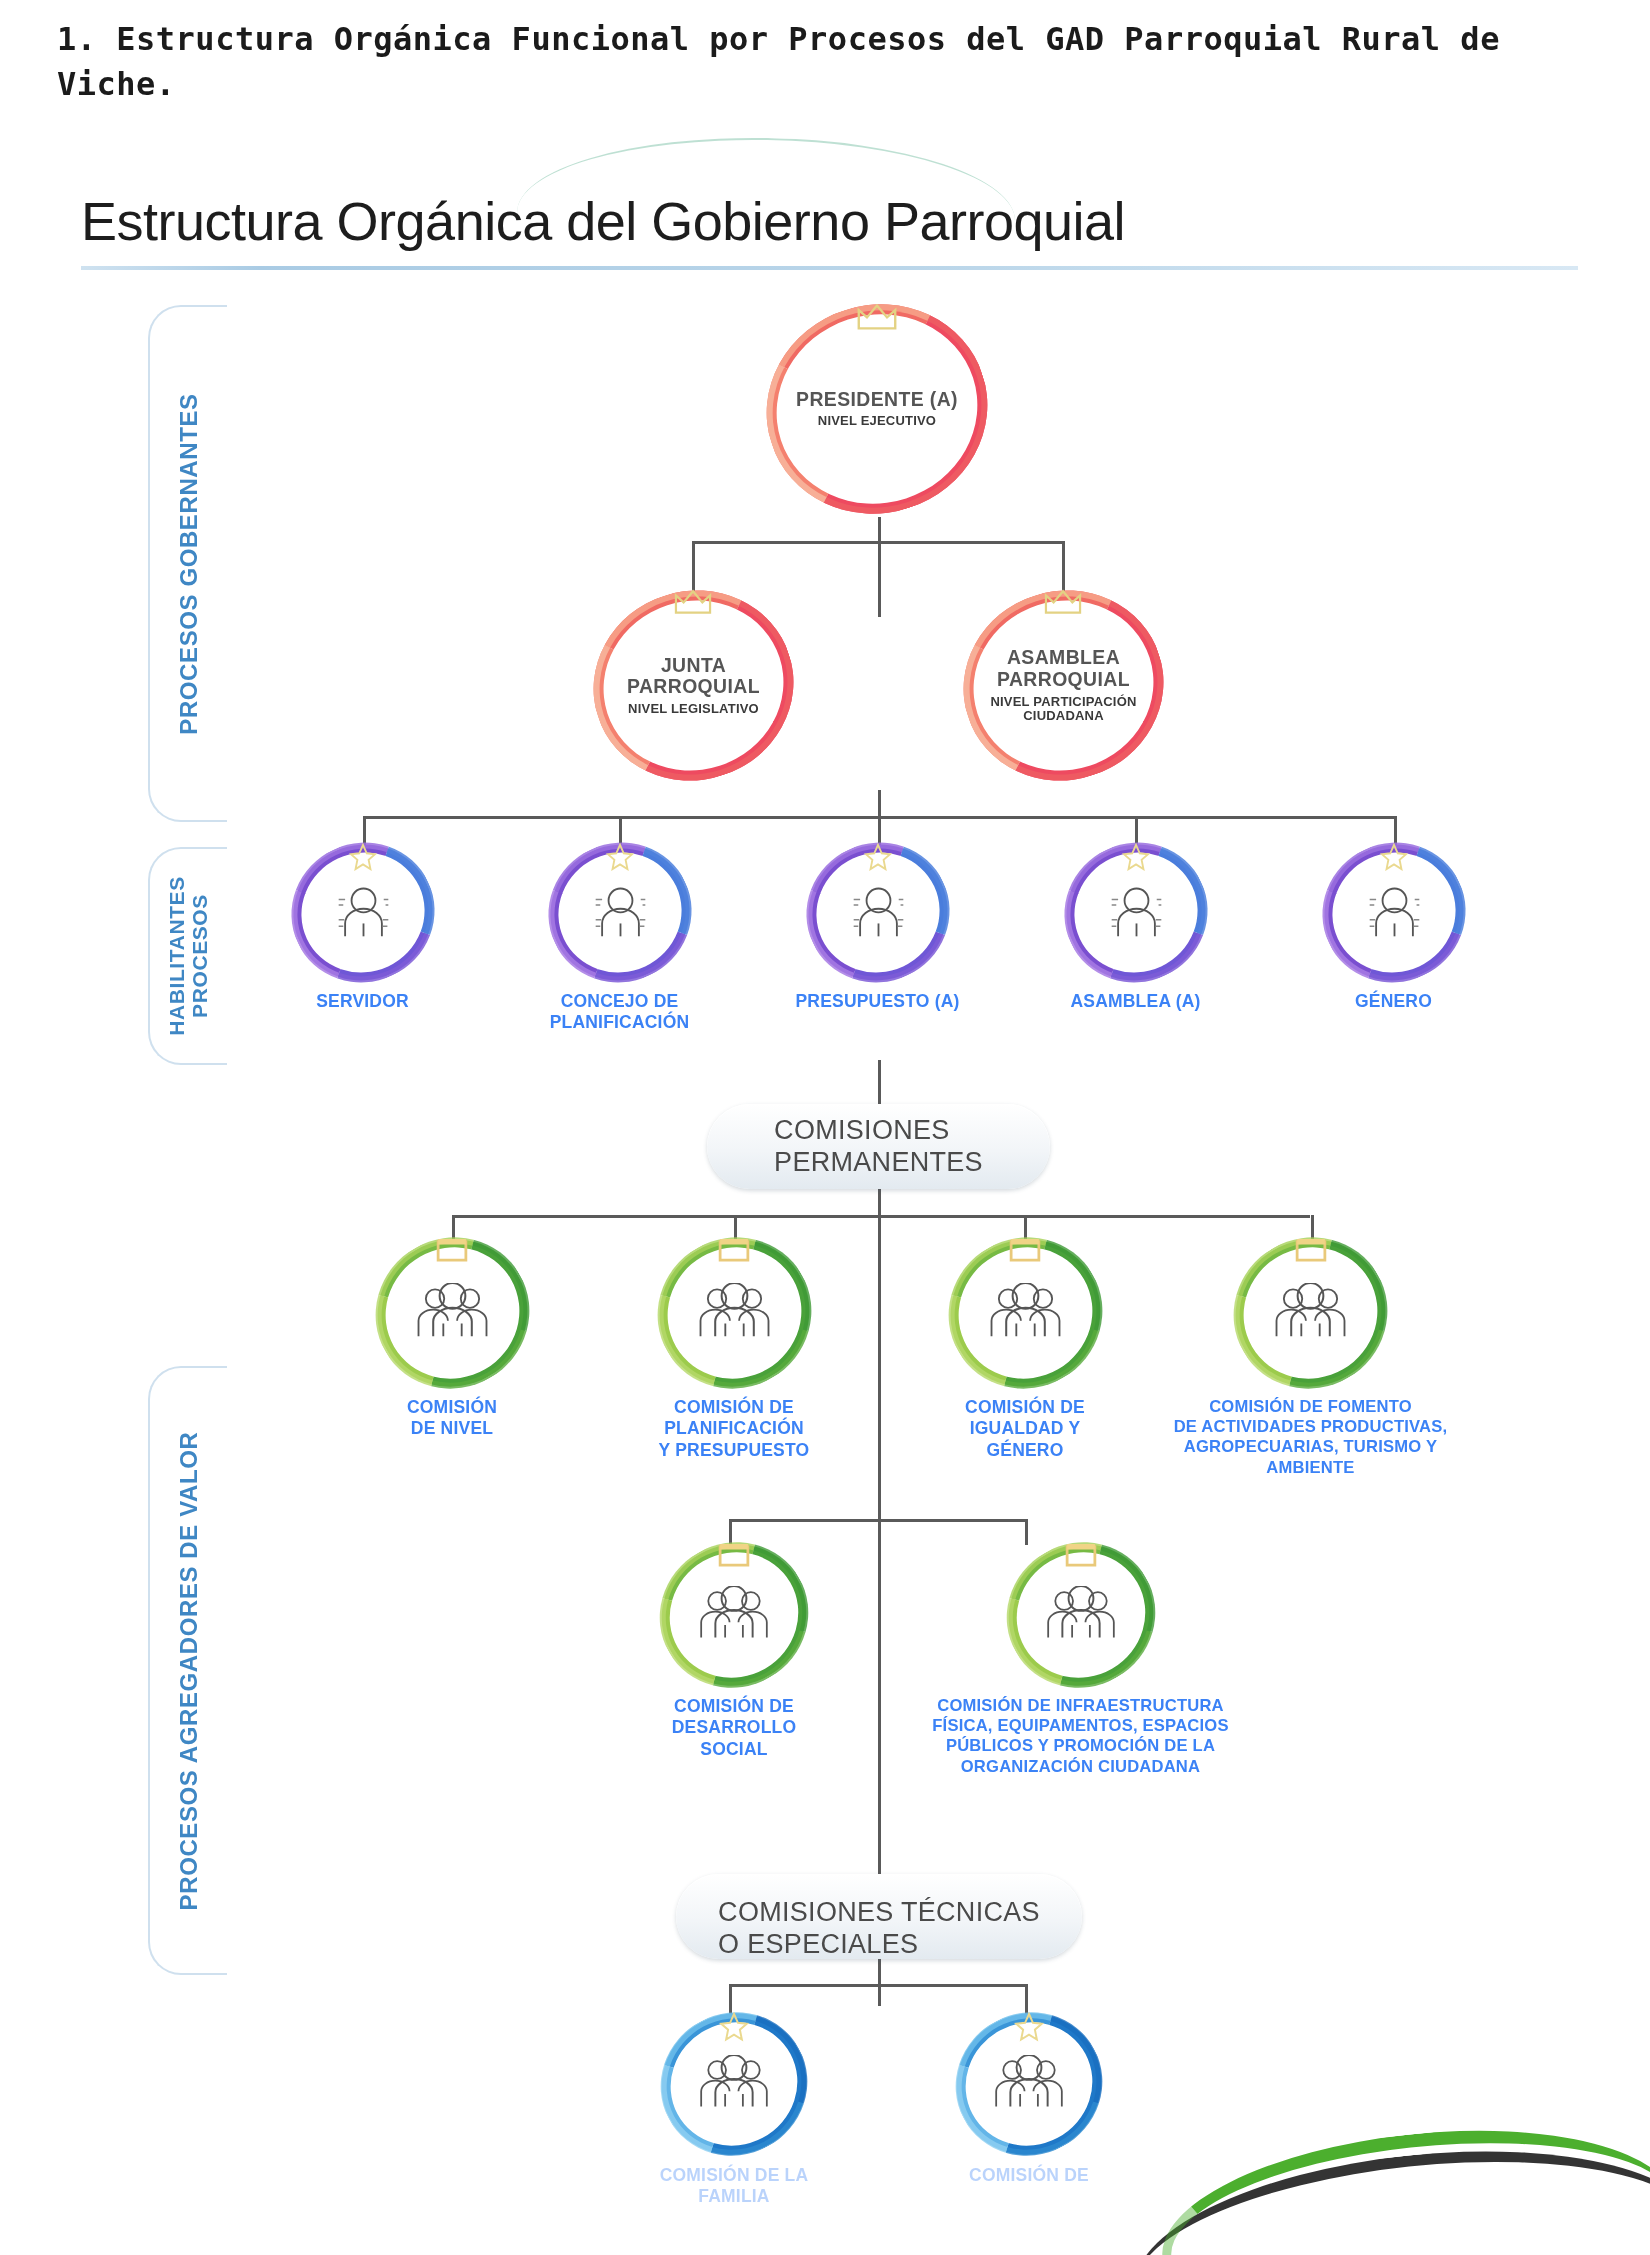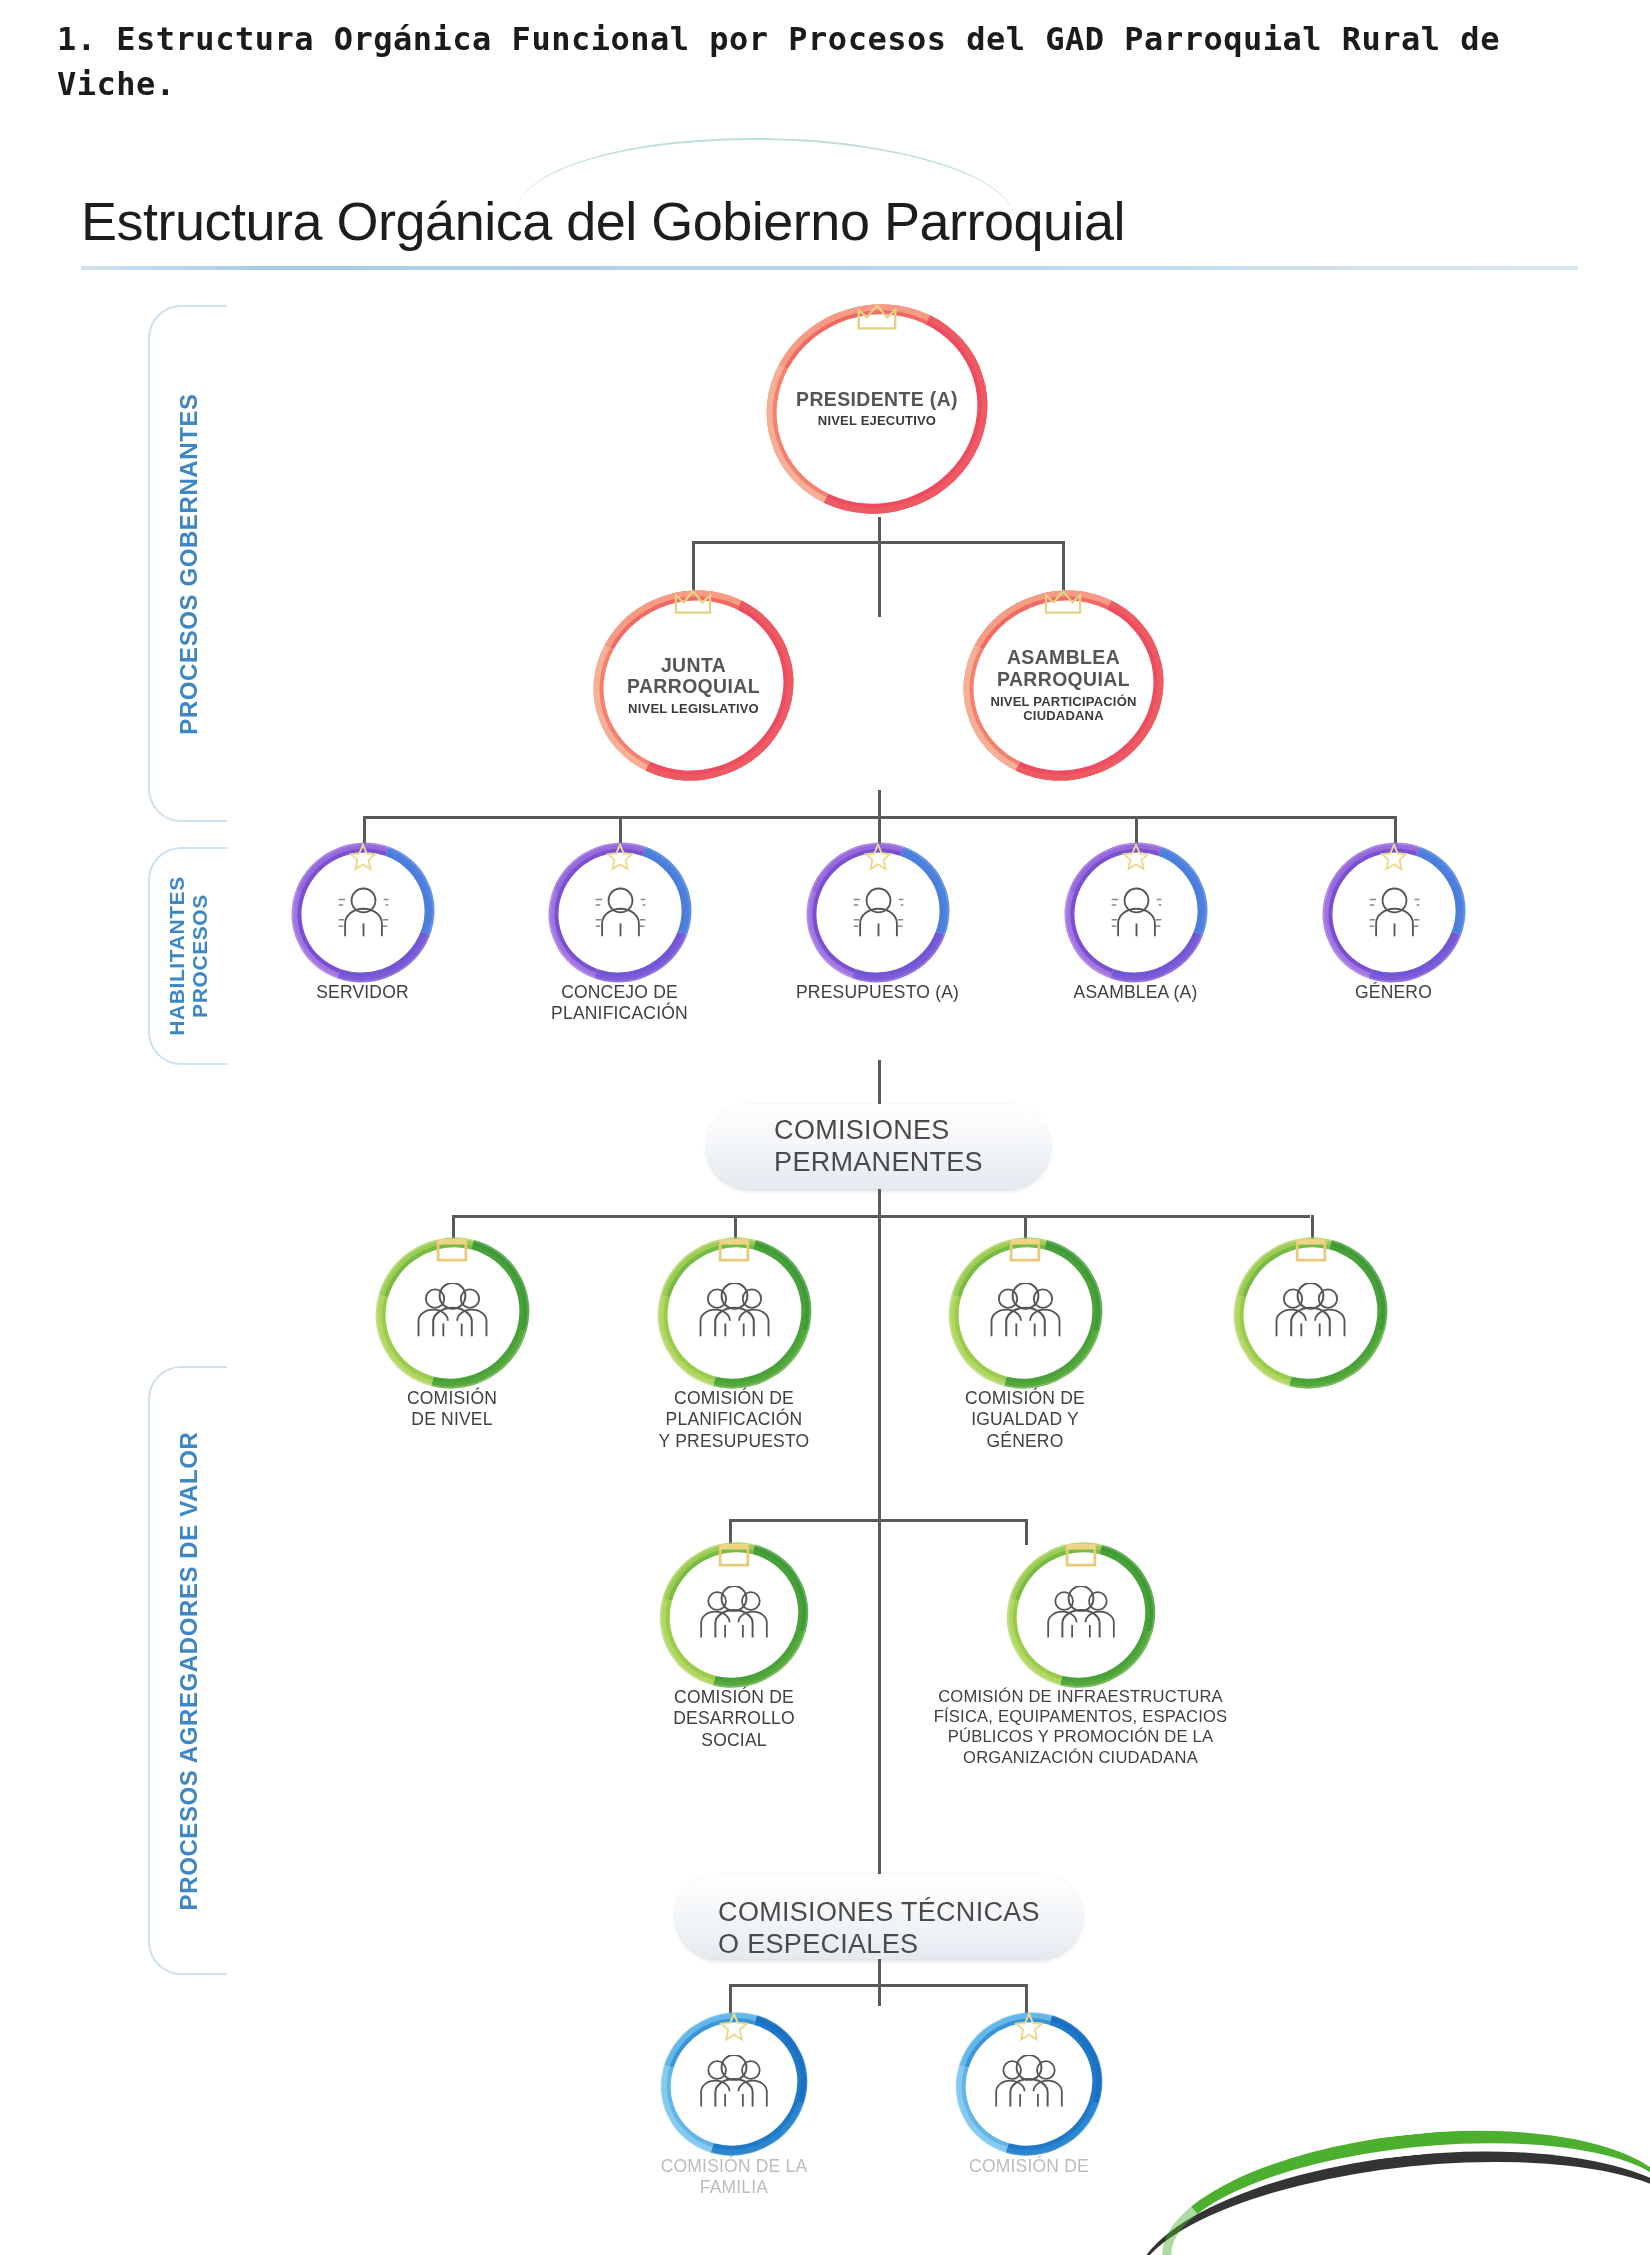--- a/index.html
+++ b/index.html
@@ -142,25 +142,25 @@
   }
 
   
   .top-ico { position:absolute; left:50%; transform:translateX(-50%); }
   .crown-ico { top:-3.7px; }
   .star-ico  { top:-1.8px; }
   .banner-ico{ top:-3.7px; }
 
   .node-label {
     font-size: 17.5px;
-    font-weight: normal;
-    color: #404040;
+    font-weight: bold;
+    color: #3b82f6;
     line-height: 1.22;
     letter-spacing: 0.2px;
-    margin-top: 2px;
+    margin-top: 11px;
     white-space: pre-line;
   }
   .node-label.wide { font-size:16.6px; }
 
   
   .pill {
     position:absolute;
     border-radius: 44px;
     background: linear-gradient(to bottom,#ffffff 0%,#f2f5f8 55%,#e3eaf0 100%);
     box-shadow: 0 1.8px 4.6px rgba(60,80,100,.22), inset 0 0.9px 0 #fff;
@@ -508,20 +508,23 @@
           </svg>
     </span>
       </div>
   </div>
   <span class="top-ico banner-ico">
     <svg width="37" height="28" viewBox="0 0 40 30">
         <path d="M5 26 L5 6 L35 6 L35 26 Z" fill="none" stroke="#e9c97a" stroke-width="3"></path>
         <path d="M5 6 L35 6" stroke="#f0d486" stroke-width="6"></path>
       </svg>
   </span>
+  <div class="node-label wide">COMISIÓN DE  FOMENTO
+DE ACTIVIDADES PRODUCTIVAS,
+AGROPECUARIAS, TURISMO Y AMBIENTE</div>
 </div>
 
 <div class="node" style="left:637px; top:1545px; width:194px;">
   <div class="ring green" style="width:146px; height:140px;">
     <div class="inner">
         <span>
       <svg width="78" height="55" viewBox="0 0 86 62">
             <circle cx="24" cy="17" r="10" fill="none" stroke="#555" stroke-width="2"></circle>
             <circle cx="62" cy="17" r="10" fill="none" stroke="#555" stroke-width="2"></circle>
             <circle cx="43" cy="14" r="14" fill="none" stroke="#555" stroke-width="2.2"></circle>

